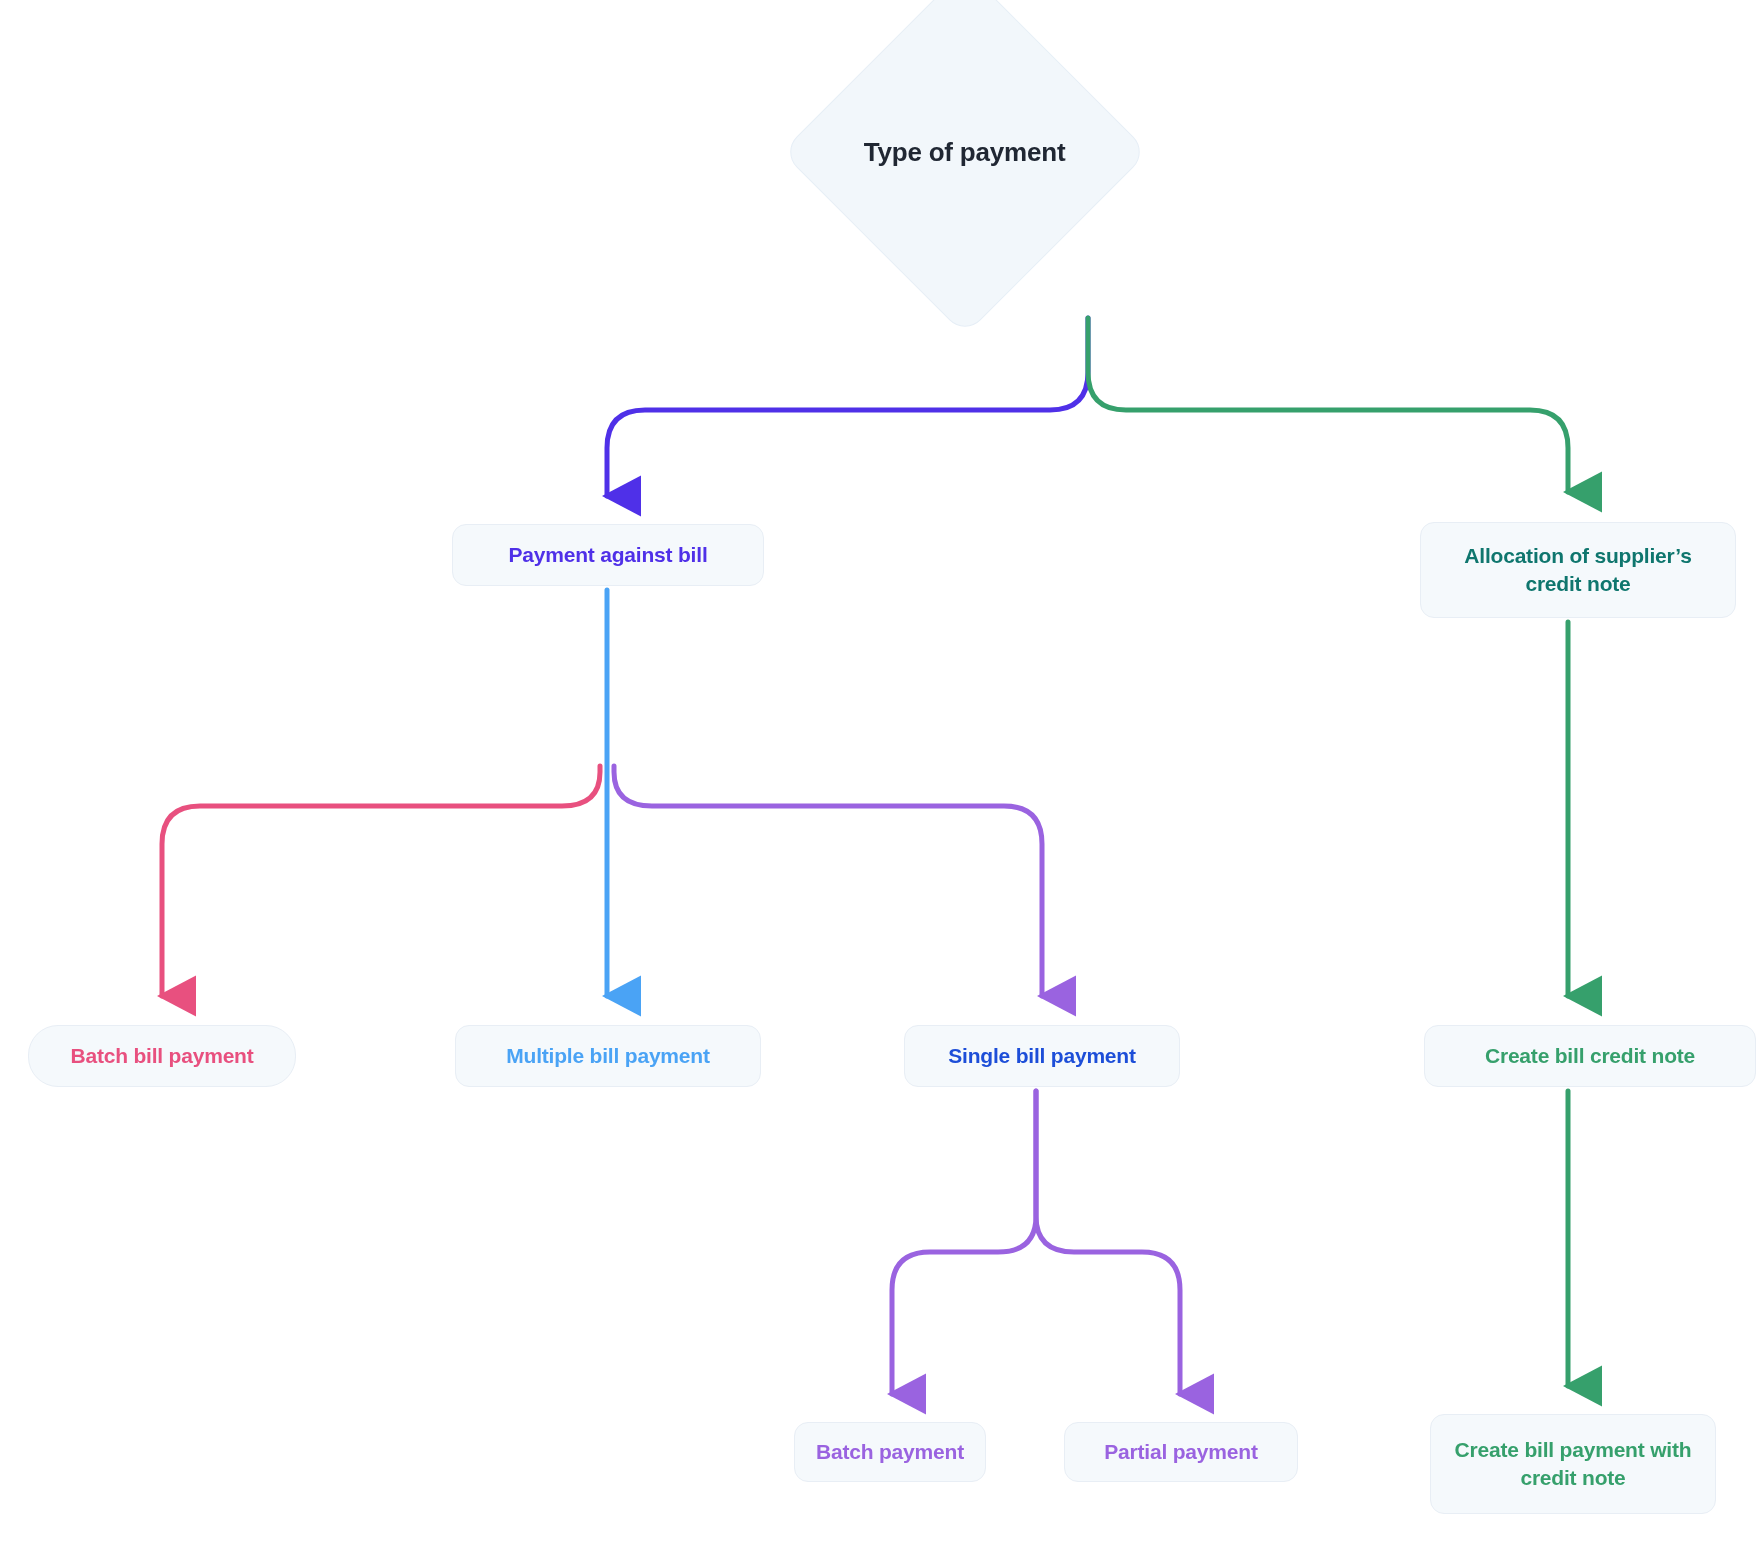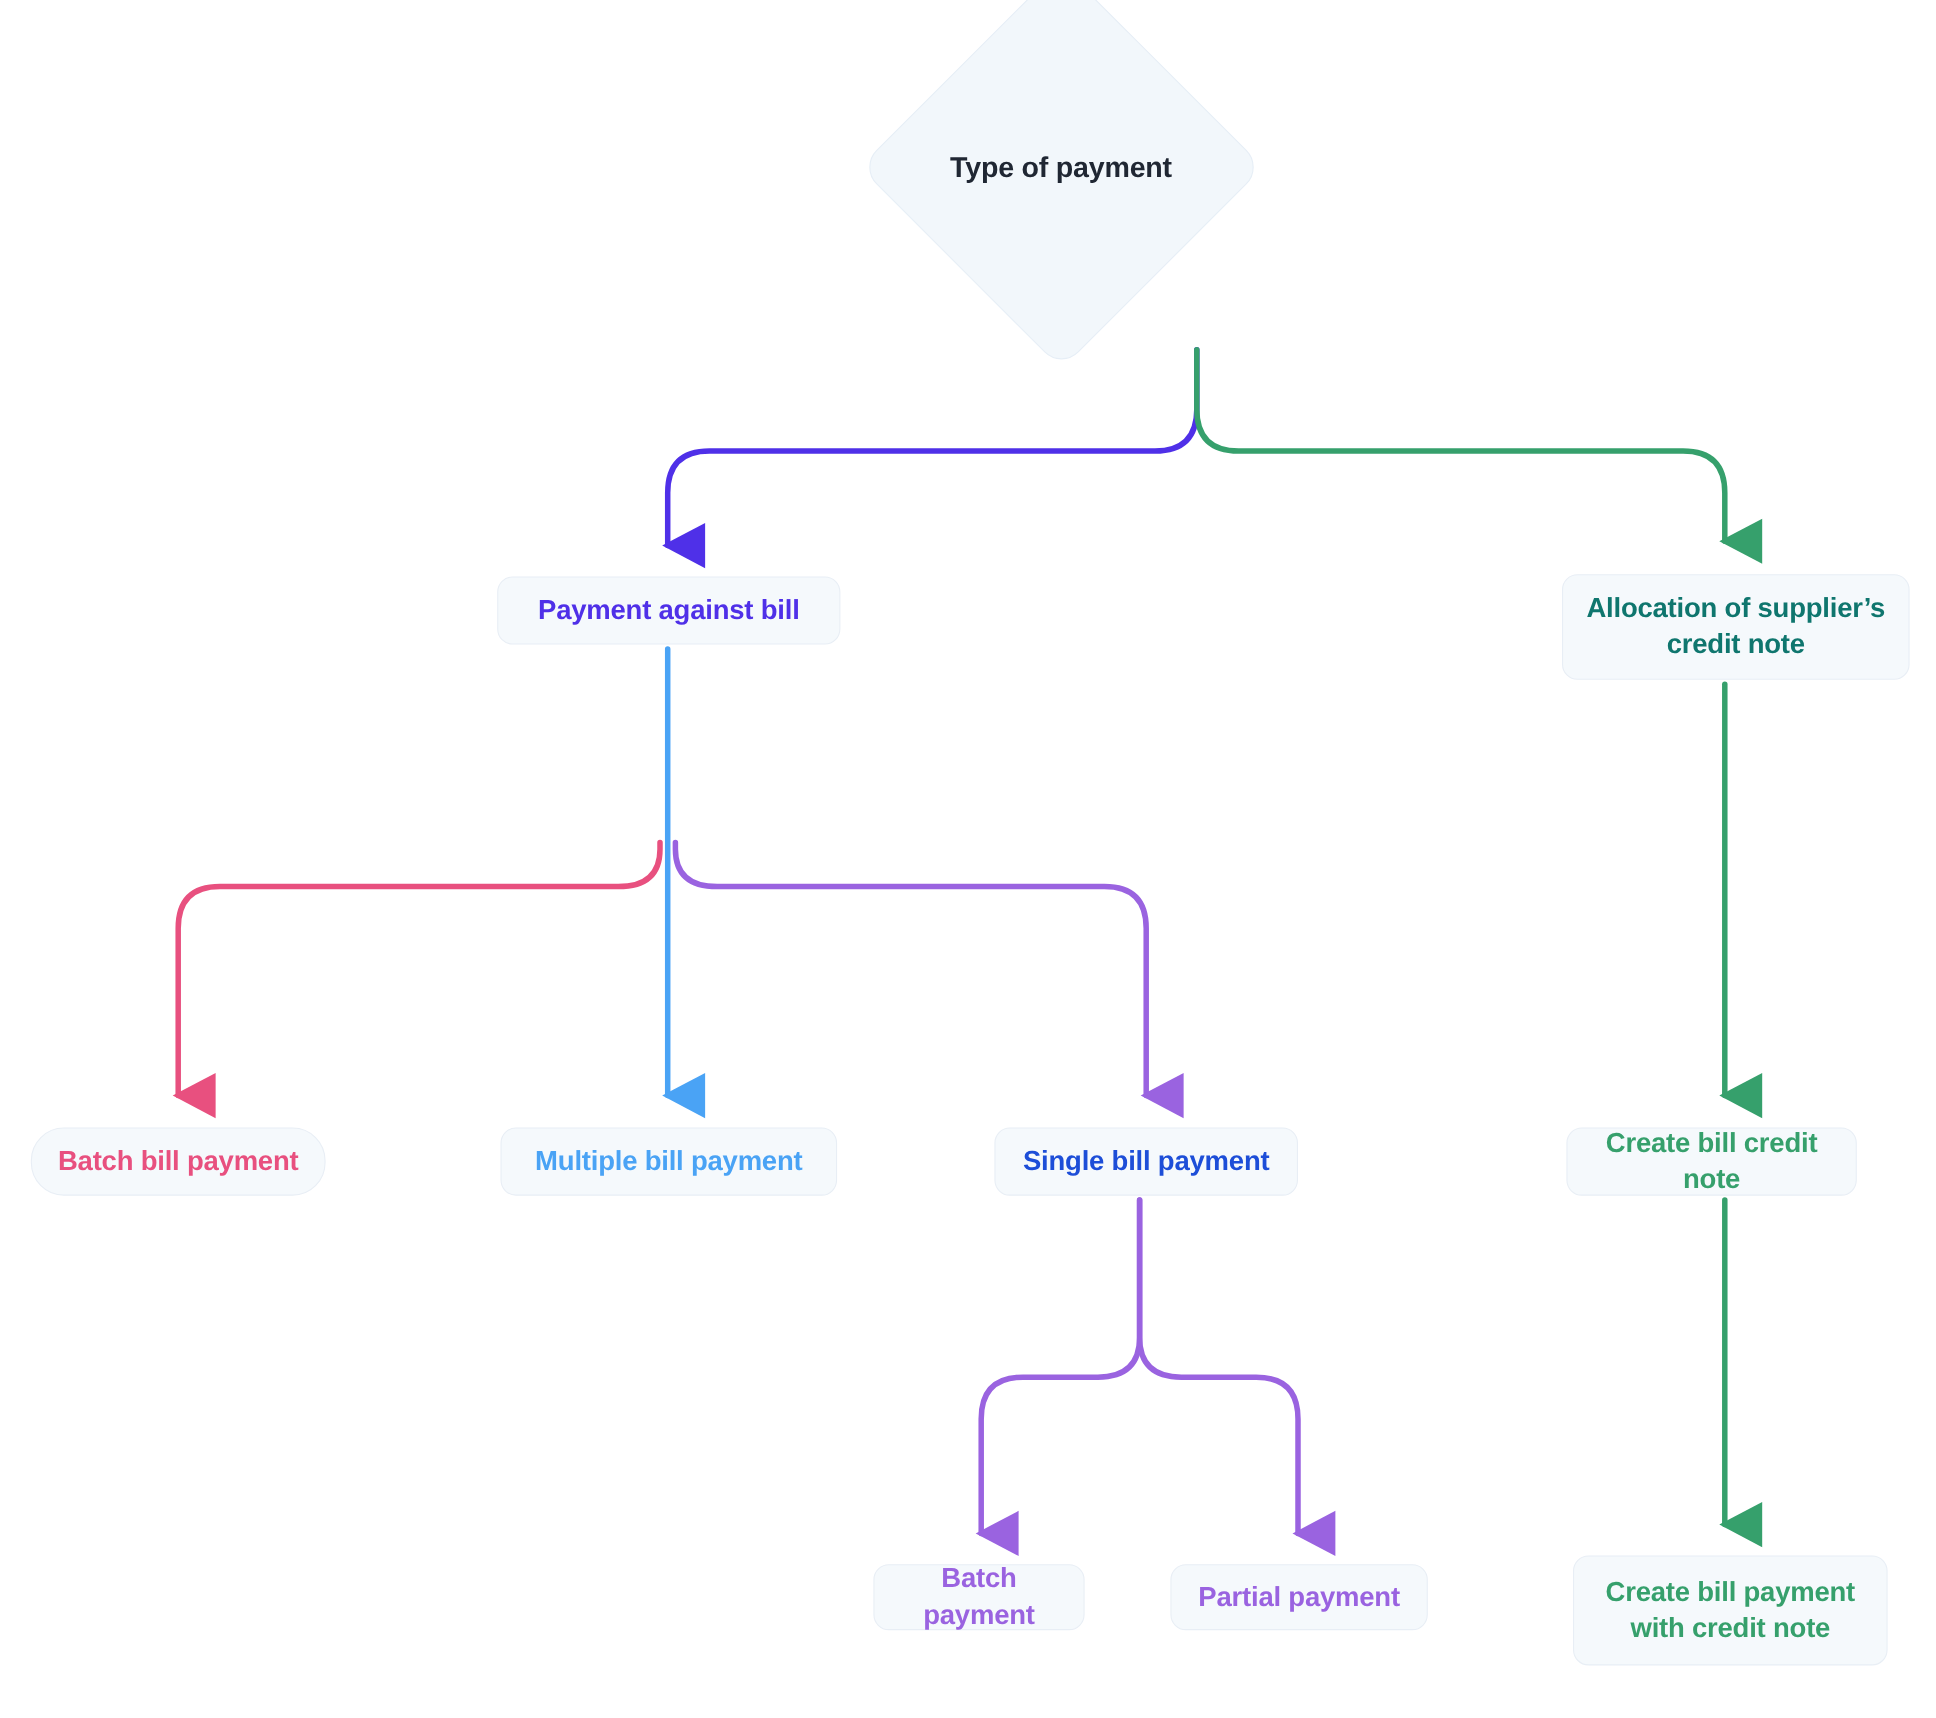--- a/index.html
+++ b/index.html
@@ -28,21 +28,21 @@
     position: absolute;
     box-sizing: border-box;
     background: #f5f9fc;
     border: 1.5px solid #e8eef5;
     border-radius: 14px;
     display: flex;
     align-items: center;
     justify-content: center;
     text-align: center;
     font-weight: 700;
-    font-size: 25px;
+    font-size: 21px;
     line-height: 1.32;
     letter-spacing: -0.2px;
     padding: 6px 14px;
   }
   .node span { display: block; }
   .decision {
     position: absolute;
     box-sizing: border-box;
     background: #f2f7fb;
     border: 1.5px solid #e6eef6;
@@ -121,21 +121,21 @@
   </div>
 
   <div class="node" style="left:455px; top:1025px; width:306px; height:62px; color:#4aa3f5;">
     <span>Multiple bill payment</span>
   </div>
 
   <div class="node" style="left:904px; top:1025px; width:276px; height:62px; color:#1d4ed8;">
     <span>Single bill payment</span>
   </div>
 
-  <div class="node" style="left:1424px; top:1025px; width:264px; height:62px; color:#36a06c;">
+  <div class="node" style="left:1424px; top:1025px; width:332px; height:62px; color:#36a06c;">
     <span>Create bill credit note</span>
   </div>
 
   <div class="node" style="left:794px; top:1422px; width:192px; height:60px; color:#9a63e0;">
     <span>Batch payment</span>
   </div>
 
   <div class="node" style="left:1064px; top:1422px; width:234px; height:60px; color:#9a63e0;">
     <span>Partial payment</span>
   </div>

